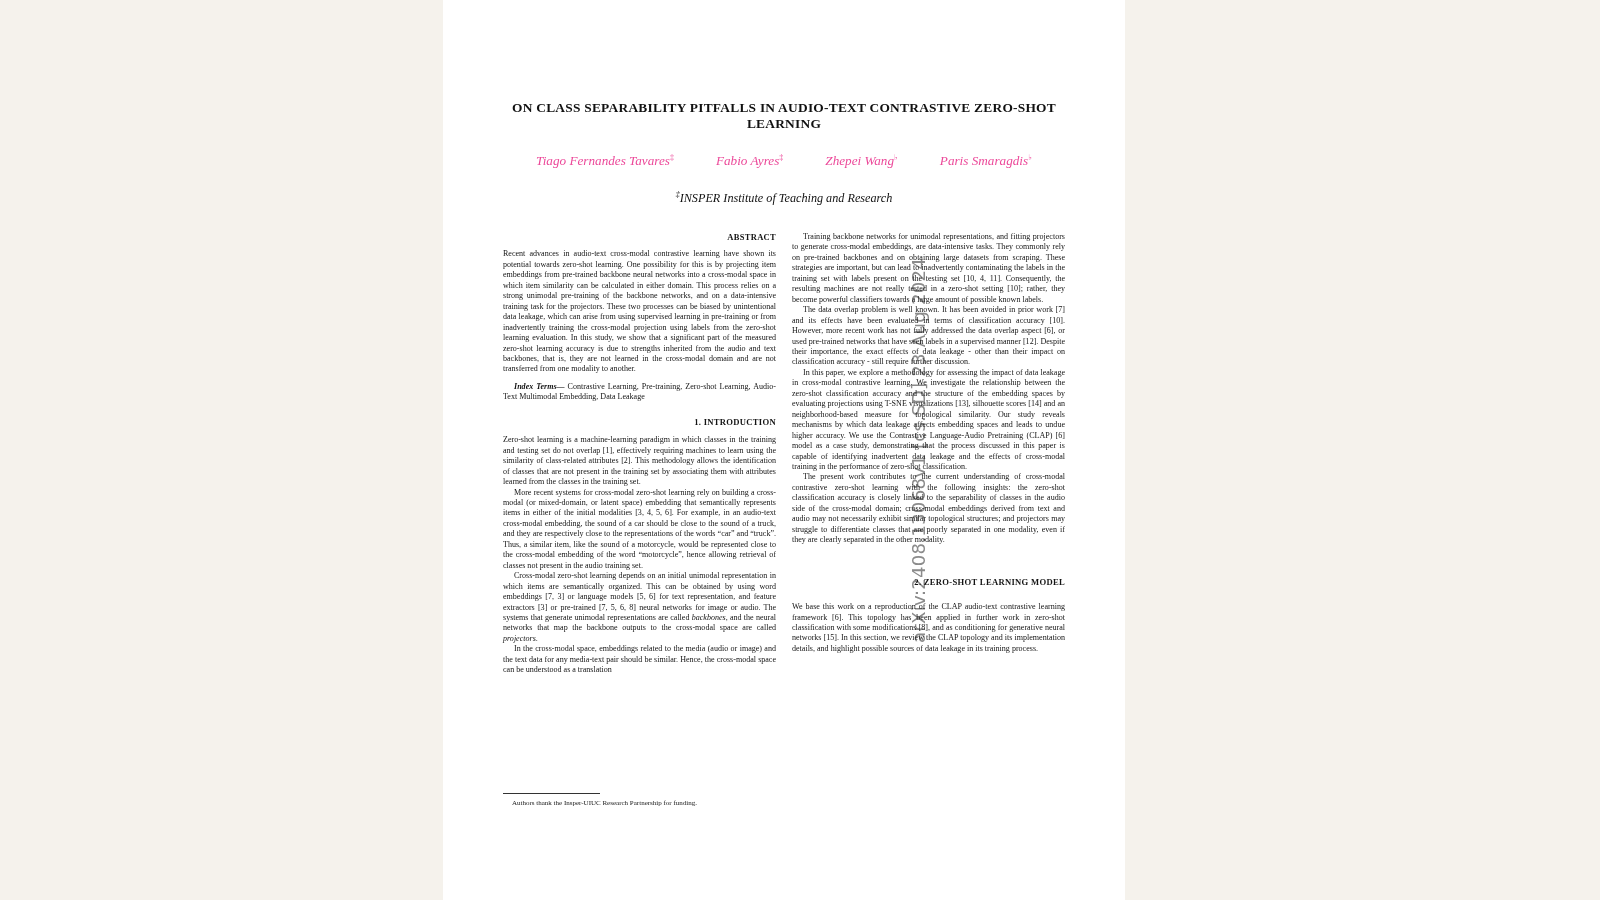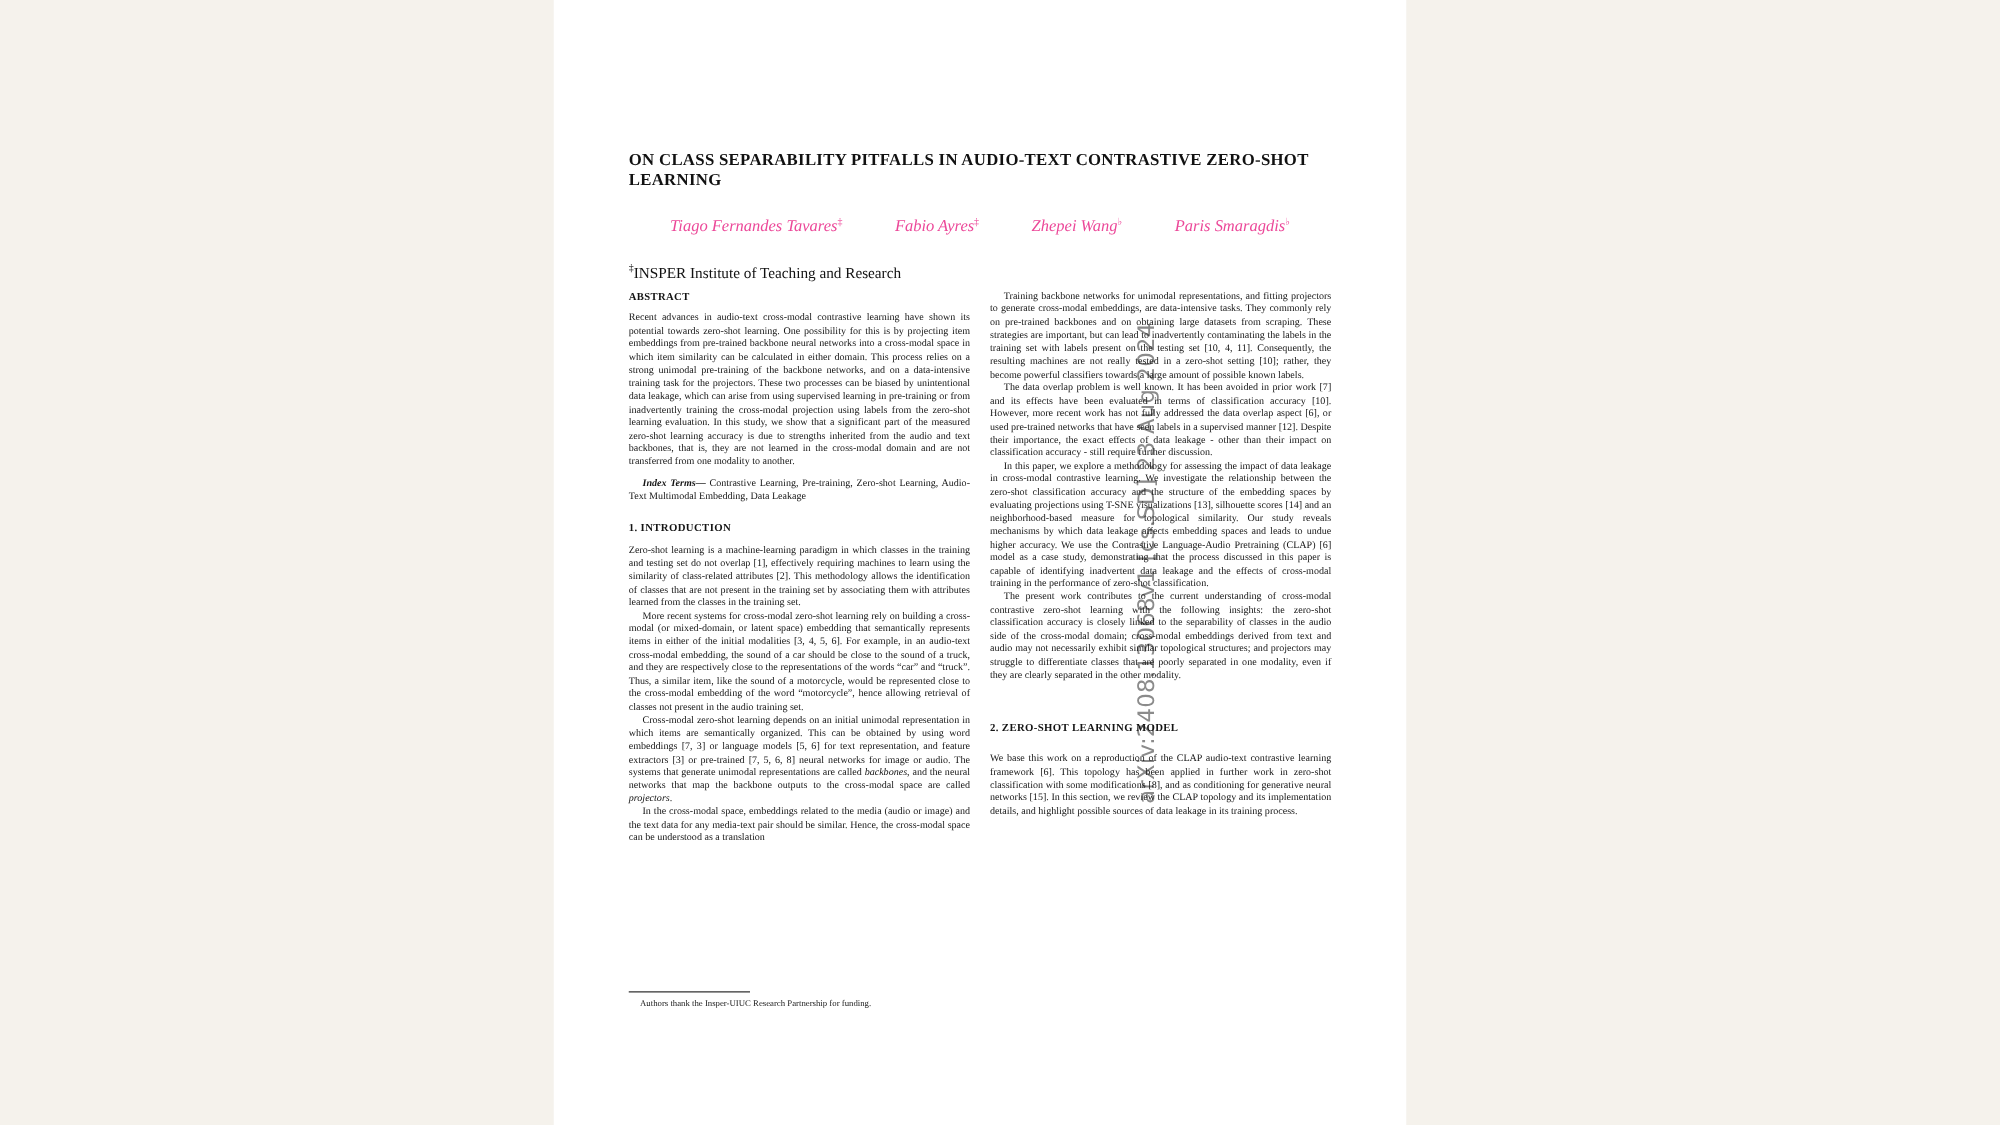--- a/index.html
+++ b/index.html
@@ -49,22 +49,21 @@
     color: #8b8b8b;
     white-space: nowrap;
   }
 
   
   #title-block {
     position: absolute;
     left: 60px;
     top: 100px;
     width: 562px;
-    text-align: left;
-    margin-top: 20px;
+    text-align: center;
   }
   #paper-title {
     font-family: "Liberation Serif", serif;
     font-weight: bold;
     font-size: 13.4px;
     line-height: 15.6px;
     letter-spacing: 0.25px;
     color: #111111;
     margin: 0;
   }
@@ -85,20 +84,21 @@
     font-size: 8px;
     font-style: normal;
     vertical-align: super;
     line-height: 0;
   }
   #affiliations {
     margin-top: 21px;
     font-size: 12.2px;
     line-height: 16.5px;
     color: #111;
+    font-style: italic;
   }
   #affiliations .aff-line sup {
     font-size: 8px;
     vertical-align: super;
     line-height: 0;
   }
 
   
   #body-columns {
     position: absolute;
@@ -115,21 +115,21 @@
     line-height: 10.45px;
     color: #141414;
     text-align: justify;
     text-justify: inter-word;
     hyphens: none;
   }
   #col-left  { left: 60px; }
   #col-right { left: 349px; }
 
   .sec-head {
-    text-align: left;
+    text-align: right;
     font-weight: bold;
     font-size: 8.6px;
     letter-spacing: 0.3px;
     margin: 14px 0 8px 0;
   }
   .sec-head.abstract-head {
     margin-top: 0;
     margin-bottom: 7px;
     font-size: 8.5px;
   }

